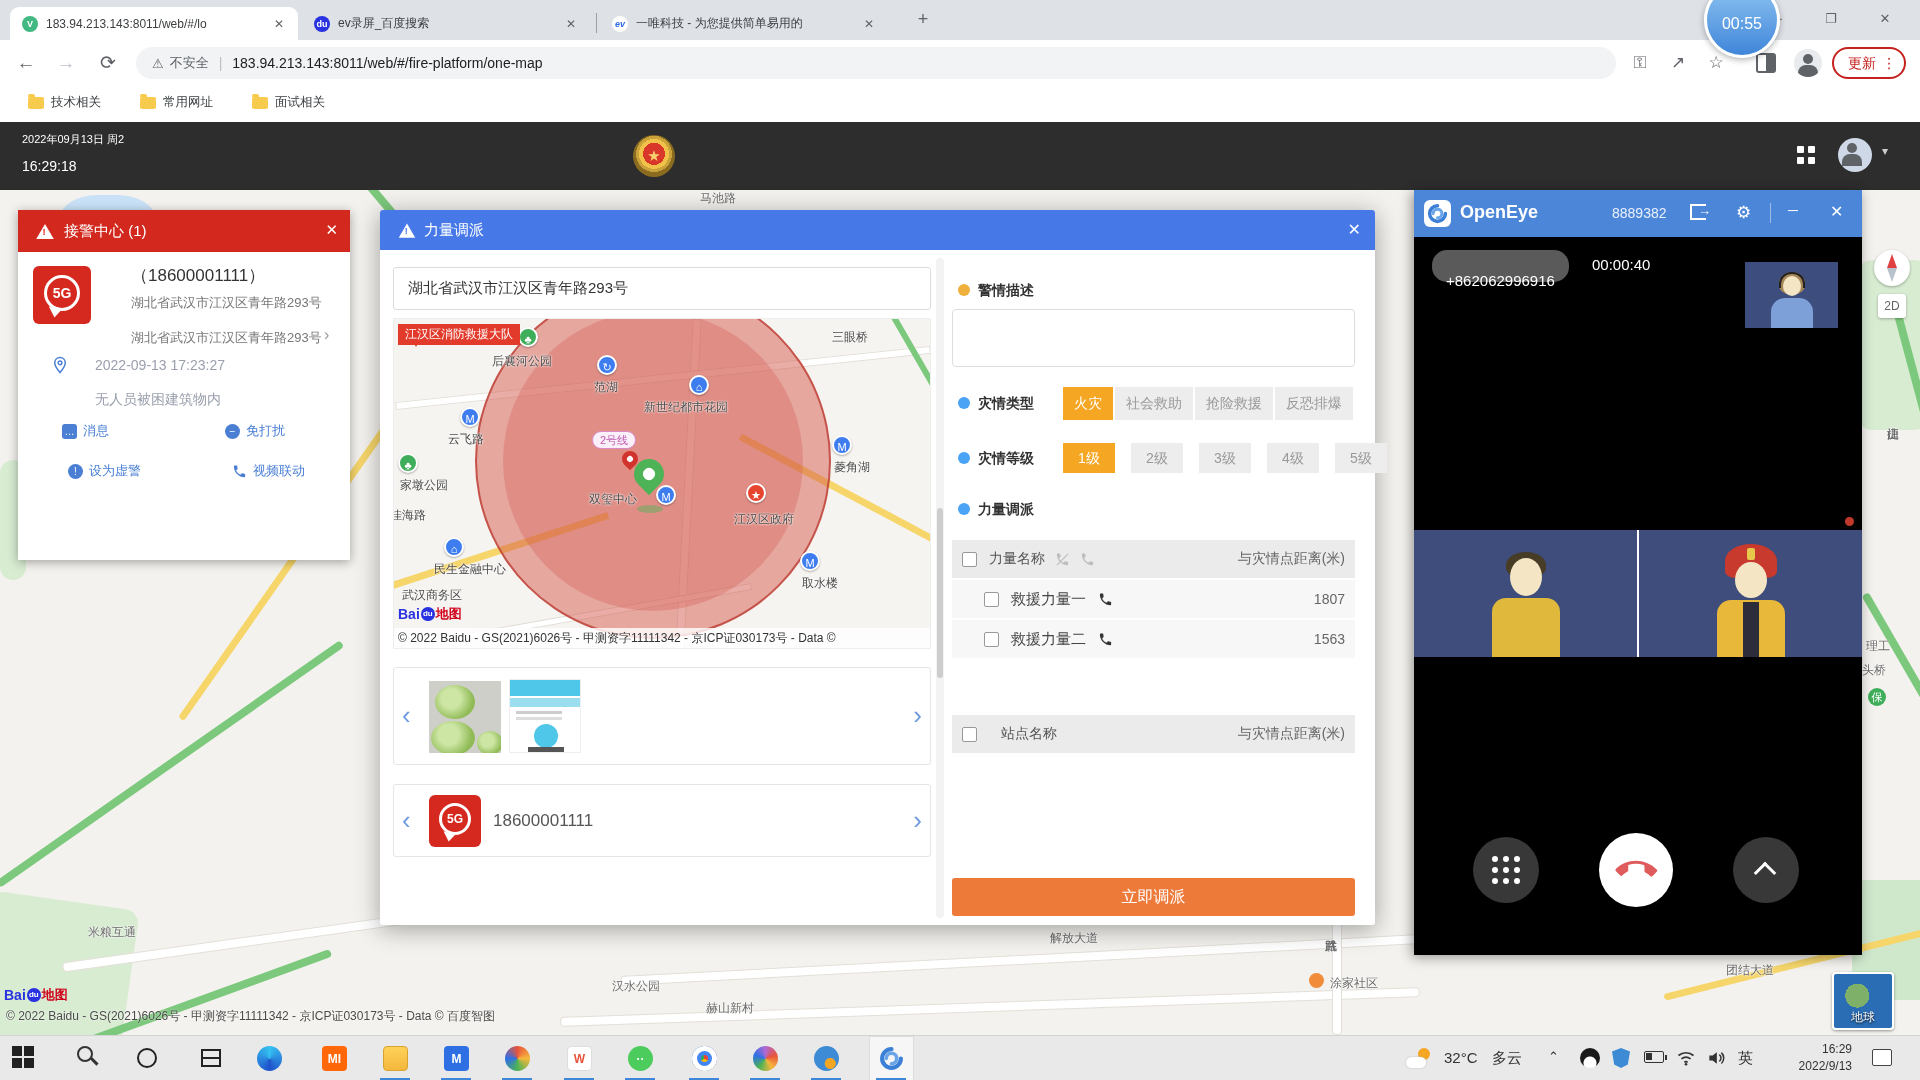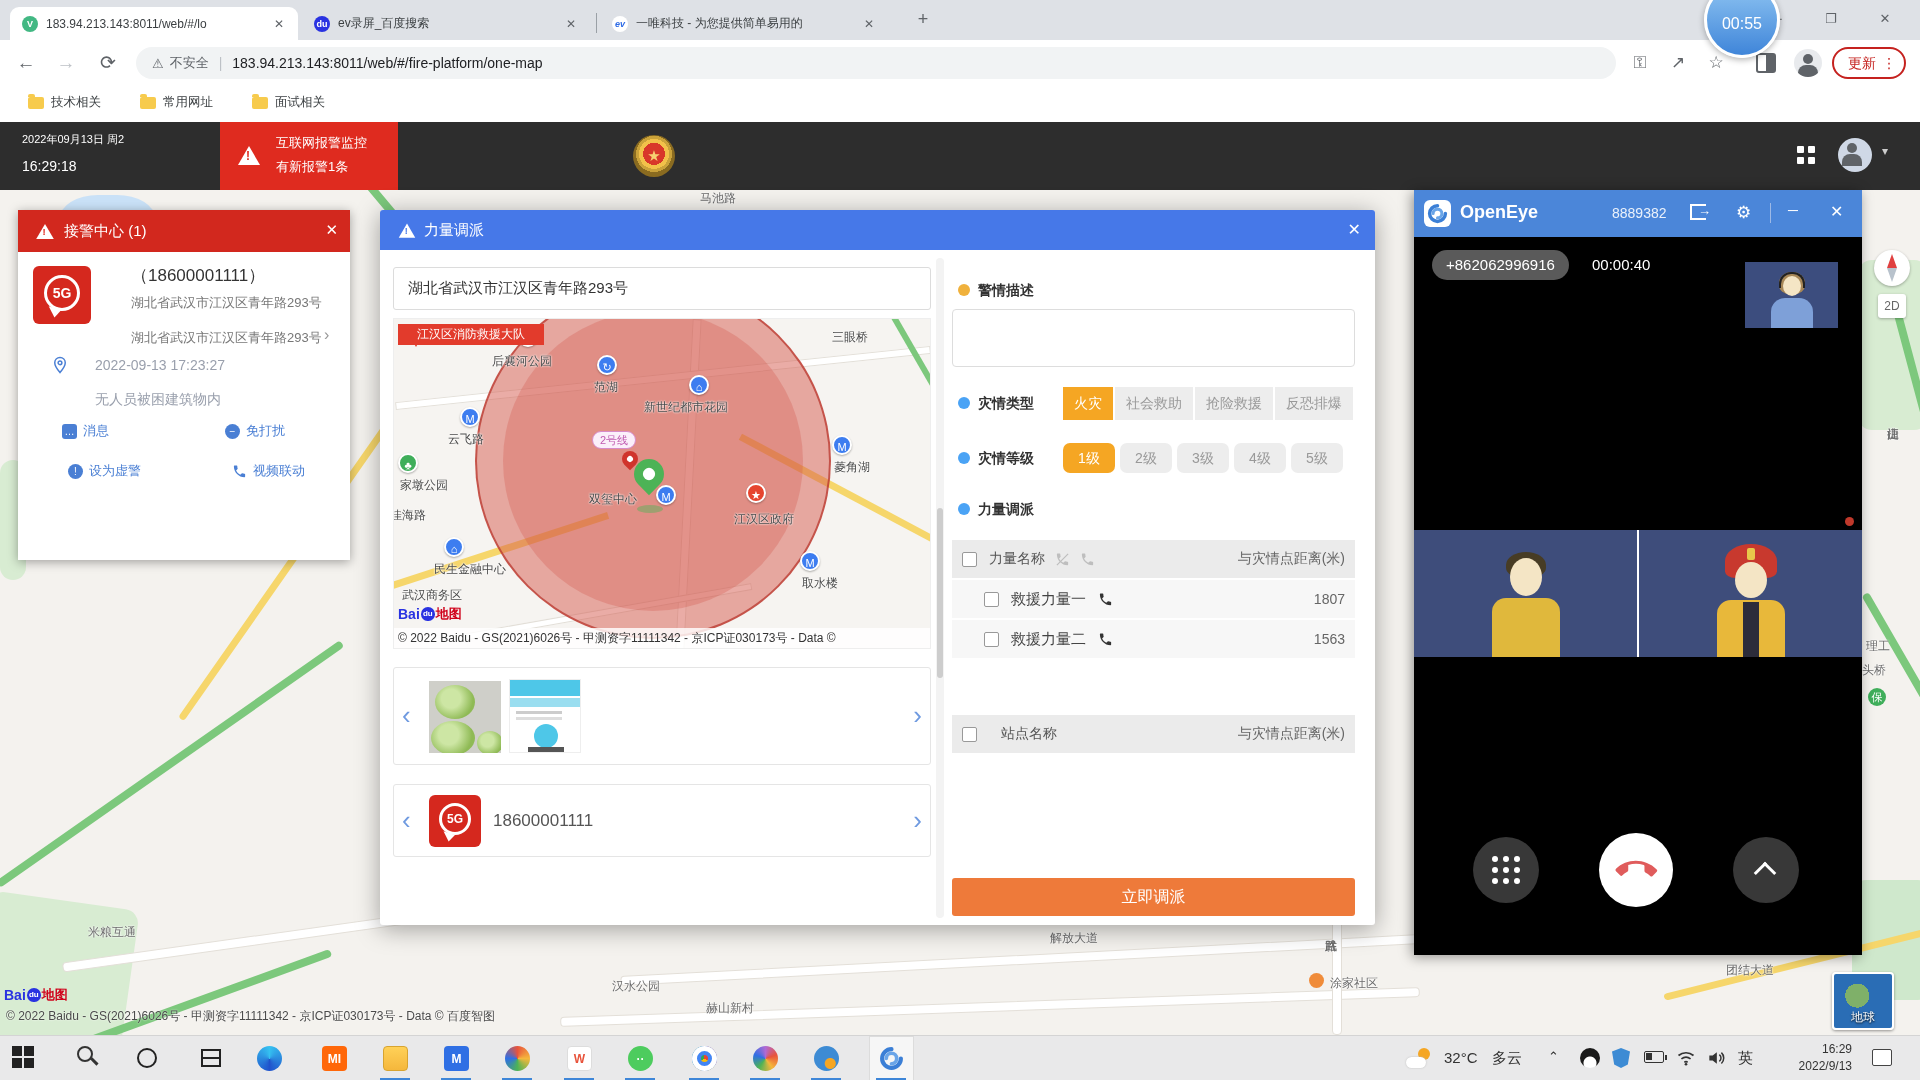--- a/index.html
+++ b/index.html
@@ -127,21 +127,21 @@
   #modal .hd .tt { position:absolute; left:44px; top:11px; font-size:15px; }
   #modal .hd .x { position:absolute; right:14px; top:10px; font-size:16px; }
   #m-addr { position:absolute; left:13px; top:57px; width:538px; height:43px; border:1px solid #dcdcdc; border-radius:3px;
             font-size:15px; color:#333; padding:0 14px; font-family:inherit; }
   #m-map { position:absolute; left:13px; top:108px; width:538px; height:331px; background:#f6f4f1; overflow:hidden; border:1px solid #eee; }
   .mm-road { position:absolute; }
   #m-circle1 { position:absolute; left:81px; top:-36px; width:356px; height:356px; border-radius:50%;
                background:rgba(213,90,78,.5); border:2px solid rgba(185,55,45,.75); }
   #m-circle2 { position:absolute; left:109px; top:-8px; width:300px; height:300px; border-radius:50%; background:rgba(210,80,68,.28); }
   .mm-label { position:absolute; font-size:12px; color:#4a4a4a; text-shadow:0 0 2px #fff,0 0 2px #fff; white-space:nowrap; }
-  #mm-banner { position:absolute; left:4px; top:5px; background:#e23b2c; color:#fff; font-size:12px; padding:2px 19px; z-index:3; }
+  #mm-banner { position:absolute; left:4px; top:5px; background:#e23b2c; color:#fff; font-size:12px; padding:2px 7px; z-index:3; }
   #mm-banner::after { content:""; position:absolute; left:14px; bottom:-6px; border:4px solid transparent; border-top:7px solid #e23b2c; }
   .mpoi { position:absolute; width:20px; height:20px; border-radius:50%; color:#fff; font-size:11px; text-align:center; line-height:20px; border:2px solid #fff; box-shadow:0 1px 2px rgba(0,0,0,.3); }
   .mpoi.blue { background:#3d7df0; } .mpoi.green { background:#3fae5a; } .mpoi.red { background:#e6452f; }
   .pin { position:absolute; border-radius:50% 50% 50% 0; transform:rotate(-45deg); }
   .pin::after { content:""; position:absolute; left:50%; top:50%; width:38%; height:38%; margin:-19% 0 0 -19%; border-radius:50%; background:#fff; }
   #mm-line2 { position:absolute; background:#fbeffa; border:1px solid #d88ac8; color:#c05ab0; font-size:11px; border-radius:9px; padding:0 7px; line-height:16px; }
   #mm-attr { position:absolute; left:0; bottom:0; width:100%; height:20px; background:rgba(255,255,255,.82); font-size:12px; color:#333; line-height:20px; padding-left:4px; white-space:nowrap; overflow:hidden; z-index:4; }
   #mm-logo { left:4px; top:286px; z-index:4; }
   #m-carousel { position:absolute; left:13px; top:457px; width:538px; height:98px; border:1px solid #e5e5e5; border-radius:3px; }
   .chev { position:absolute; color:#6f9ae0; font-size:26px; line-height:26px; }
@@ -160,21 +160,21 @@
   #m-phonenum { position:absolute; left:99px; top:26px; font-size:17px; color:#555; }
   #m-scroll { position:absolute; left:556px; top:48px; width:8px; height:660px; background:#f3f3f3; border-radius:4px; }
   #m-scroll i { position:absolute; left:1px; top:250px; width:6px; height:170px; background:#cdcdcd; border-radius:3px; }
 
   .dot { display:inline-block; width:12px; height:12px; border-radius:50%; vertical-align:-1px; margin-right:8px; }
   .dot.or { background:#f0b13c; } .dot.bl { background:#4aa3f5; }
   .flabel { position:absolute; font-size:14px; font-weight:bold; color:#333; }
   #m-textarea { position:absolute; left:572px; top:99px; width:403px; height:58px; border:1px solid #ddd; border-radius:4px; resize:none; }
   .btnrow { position:absolute; display:flex; }
   .tbtn { height:33px; line-height:33px; padding:0 11px; font-size:14px; color:#999; background:#ededed; margin-right:2px; }
-  .lbtn { width:52px; height:30px; line-height:30px; text-align:center; font-size:14px; color:#999; background:#ededed; margin-right:5px;border-radius:7px; }
+  .lbtn { width:52px; height:30px; line-height:30px; text-align:center; font-size:14px; color:#999; background:#ededed; margin-right:16px; }
   .sel { background:#f5a623 !important; color:#fff !important; }
   .thead { position:absolute; left:572px; width:403px; height:38px; background:#ebebeb; display:flex; align-items:center; padding:0 10px; font-size:14px; color:#555; }
   .trow  { position:absolute; left:572px; width:403px; height:38px; background:#f7f7f7; display:flex; align-items:center; padding:0 10px; font-size:15px; color:#444; }
   .cb { width:15px; height:15px; border:1px solid #999; border-radius:2px; background:#fff; flex:0 0 15px; }
   .dist { margin-left:auto; color:#666; font-size:14px; }
   .phico { width:15px; height:15px; }
   #m-submit { position:absolute; left:572px; top:668px; width:403px; height:38px; background:#ee7a3a; border-radius:3px;
               color:#fff; font-size:16px; text-align:center; line-height:38px; }
 
   
@@ -183,21 +183,21 @@
   #oe-logo { position:absolute; left:10px; top:10px; width:27px; height:27px; background:#fff; border-radius:6px; }
   #oe-logo svg { position:absolute; left:3px; top:3px; }
   #oe-name { position:absolute; left:46px; top:12px; font-size:18px; font-weight:bold; }
   #oe-id { position:absolute; left:198px; top:15px; font-size:14px; color:#eaf1fb; }
   #oe-exp { position:absolute; left:276px; top:14px; width:16px; height:16px; border:2px solid #fff; border-right:none; }
   #oe-exp::after { content:"→"; position:absolute; left:6px; top:-3px; font-size:13px; color:#fff; }
   #oe-gear { position:absolute; left:322px; top:12px; font-size:17px; }
   #oe-sep { position:absolute; left:356px; top:13px; width:1px; height:20px; background:#9db9e6; }
   #oe-min { position:absolute; left:374px; top:12px; font-size:14px; }
   #oe-x { position:absolute; left:416px; top:12px; font-size:16px; }
-  #oe-pill { position:absolute; left:18px; top:60px; height:30px; padding:0 14px; background:rgba(115,115,115,.78); border-radius:15px;
+  #oe-pill { position:absolute; left:18px; top:60px; height:30px; padding:16px 14px; background:rgba(115,115,115,.78); border-radius:15px;
              color:#fff; font-size:15px; line-height:30px; }
   #oe-dur { position:absolute; left:178px; top:66px; color:#fff; font-size:15px; }
   #oe-thumb { position:absolute; left:331px; top:72px; width:93px; height:66px; background:#3c4d7e; overflow:hidden; }
   #oe-reddot { position:absolute; left:431px; top:327px; width:9px; height:9px; border-radius:50%; background:#c0392b; }
   .oe-half { position:absolute; top:340px; width:223px; height:127px; background:#3e4d7b; }
   #oe-div { position:absolute; left:223px; top:340px; width:2px; height:127px; background:#fff; }
   .fig-head { position:absolute; border-radius:50%; background:#f4e5c5; }
   .fig-hair { position:absolute; background:#473c25; border-radius:50% 50% 40% 40%; }
   .fig-body { position:absolute; background:#e0b83c; border-radius:14px 14px 0 0; }
   .fig-helm { position:absolute; background:#c8392e; border-radius:50% 50% 20% 20%; }
@@ -285,25 +285,20 @@
     </span>
     <span class="bm" style="left:252px">
       <span class="folder"></span>
       <span>面试相关</span>
     </span>
   </div>
 
   <div id="appheader">
     <div id="hdate">2022年09月13日 周2</div>
     <div id="htime">16:29:18</div>
-    <div id="halert">
-      <span class="tri"></span>
-      <div class="l1">互联网报警监控</div>
-      <div class="l2">有新报警1条</div>
-    </div>
     <div id="emblem">
         <span>★</span>
       </div>
     <div id="hgrid">
         <i></i>
         <i></i>
         <i></i>
         <i></i>
       </div>
     <div id="havatar" class="person"></div>

